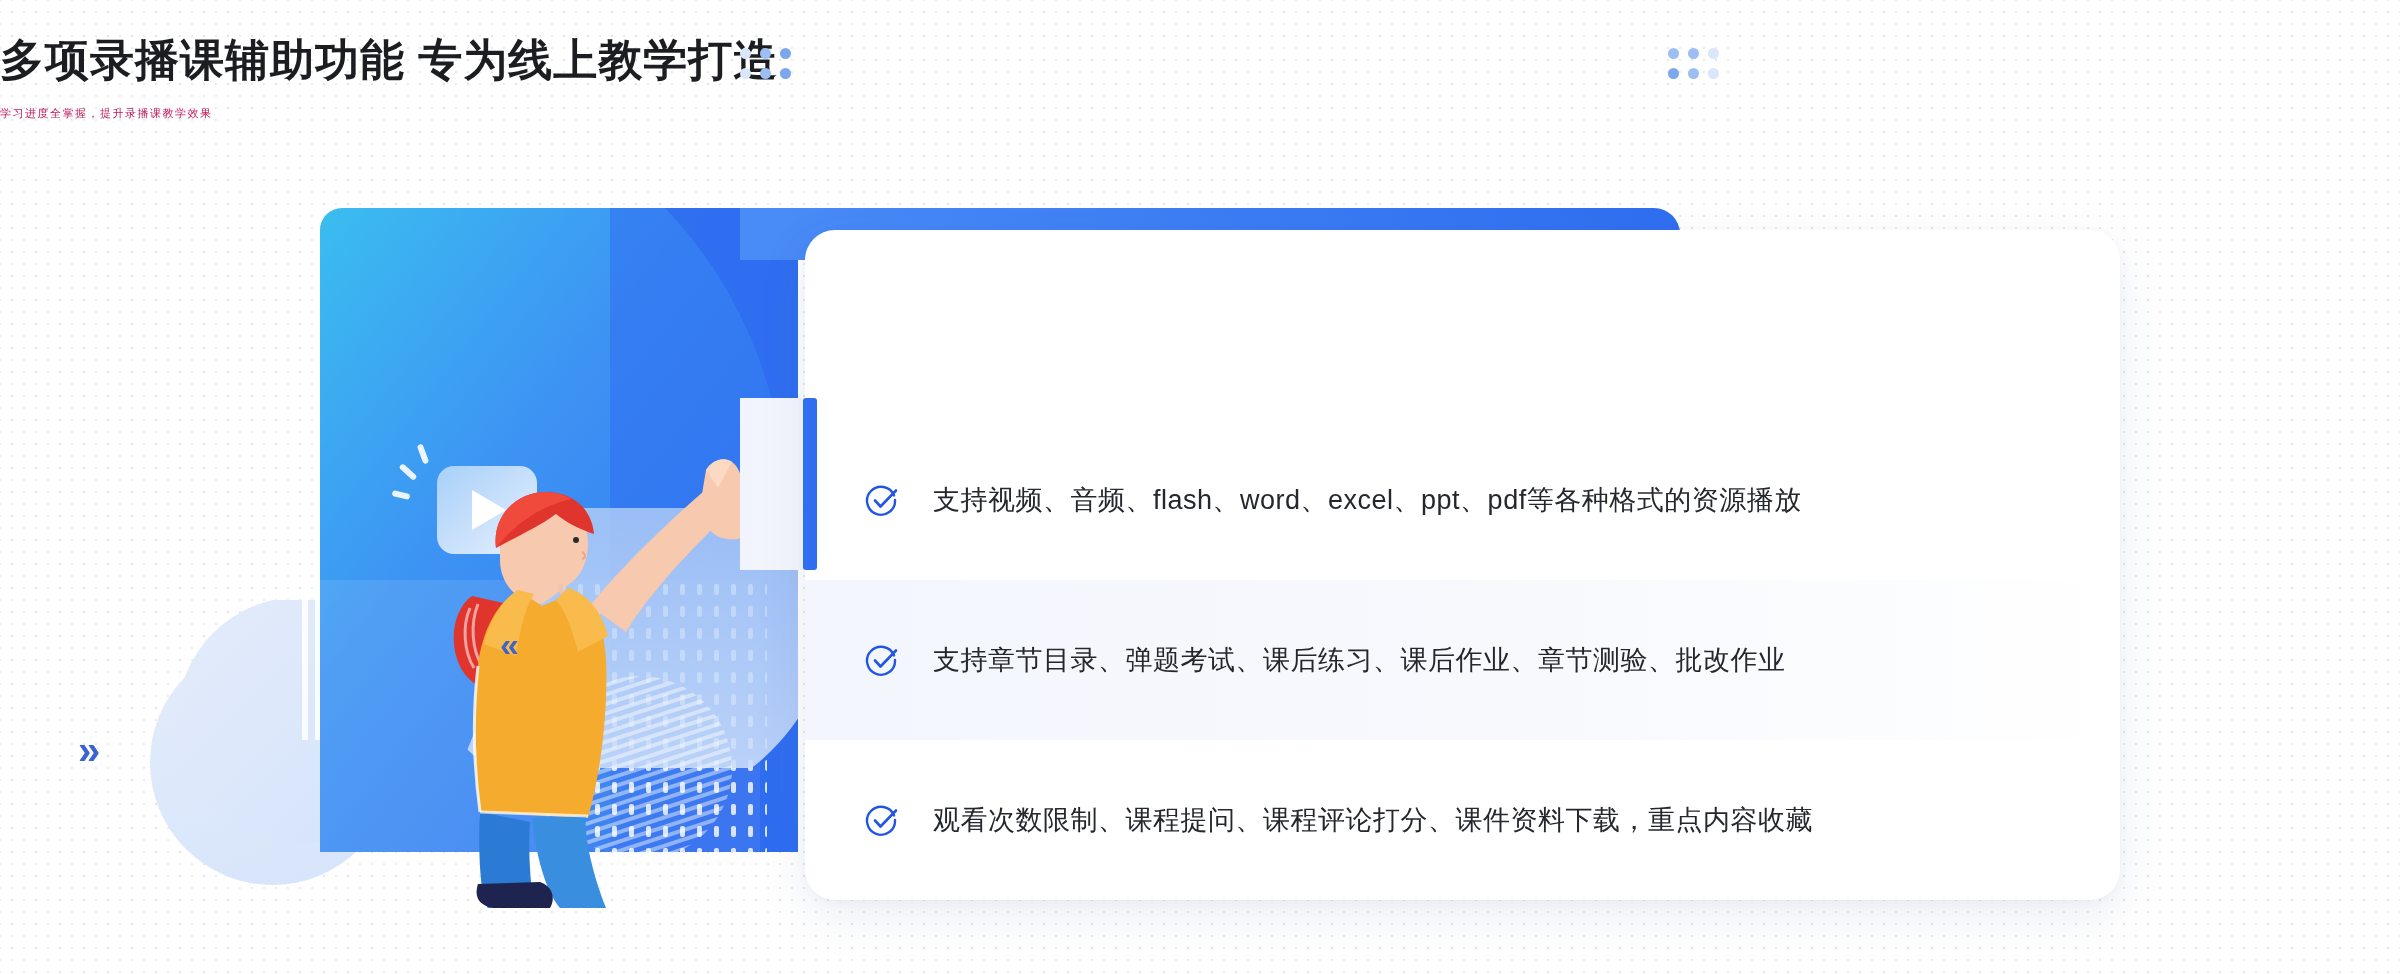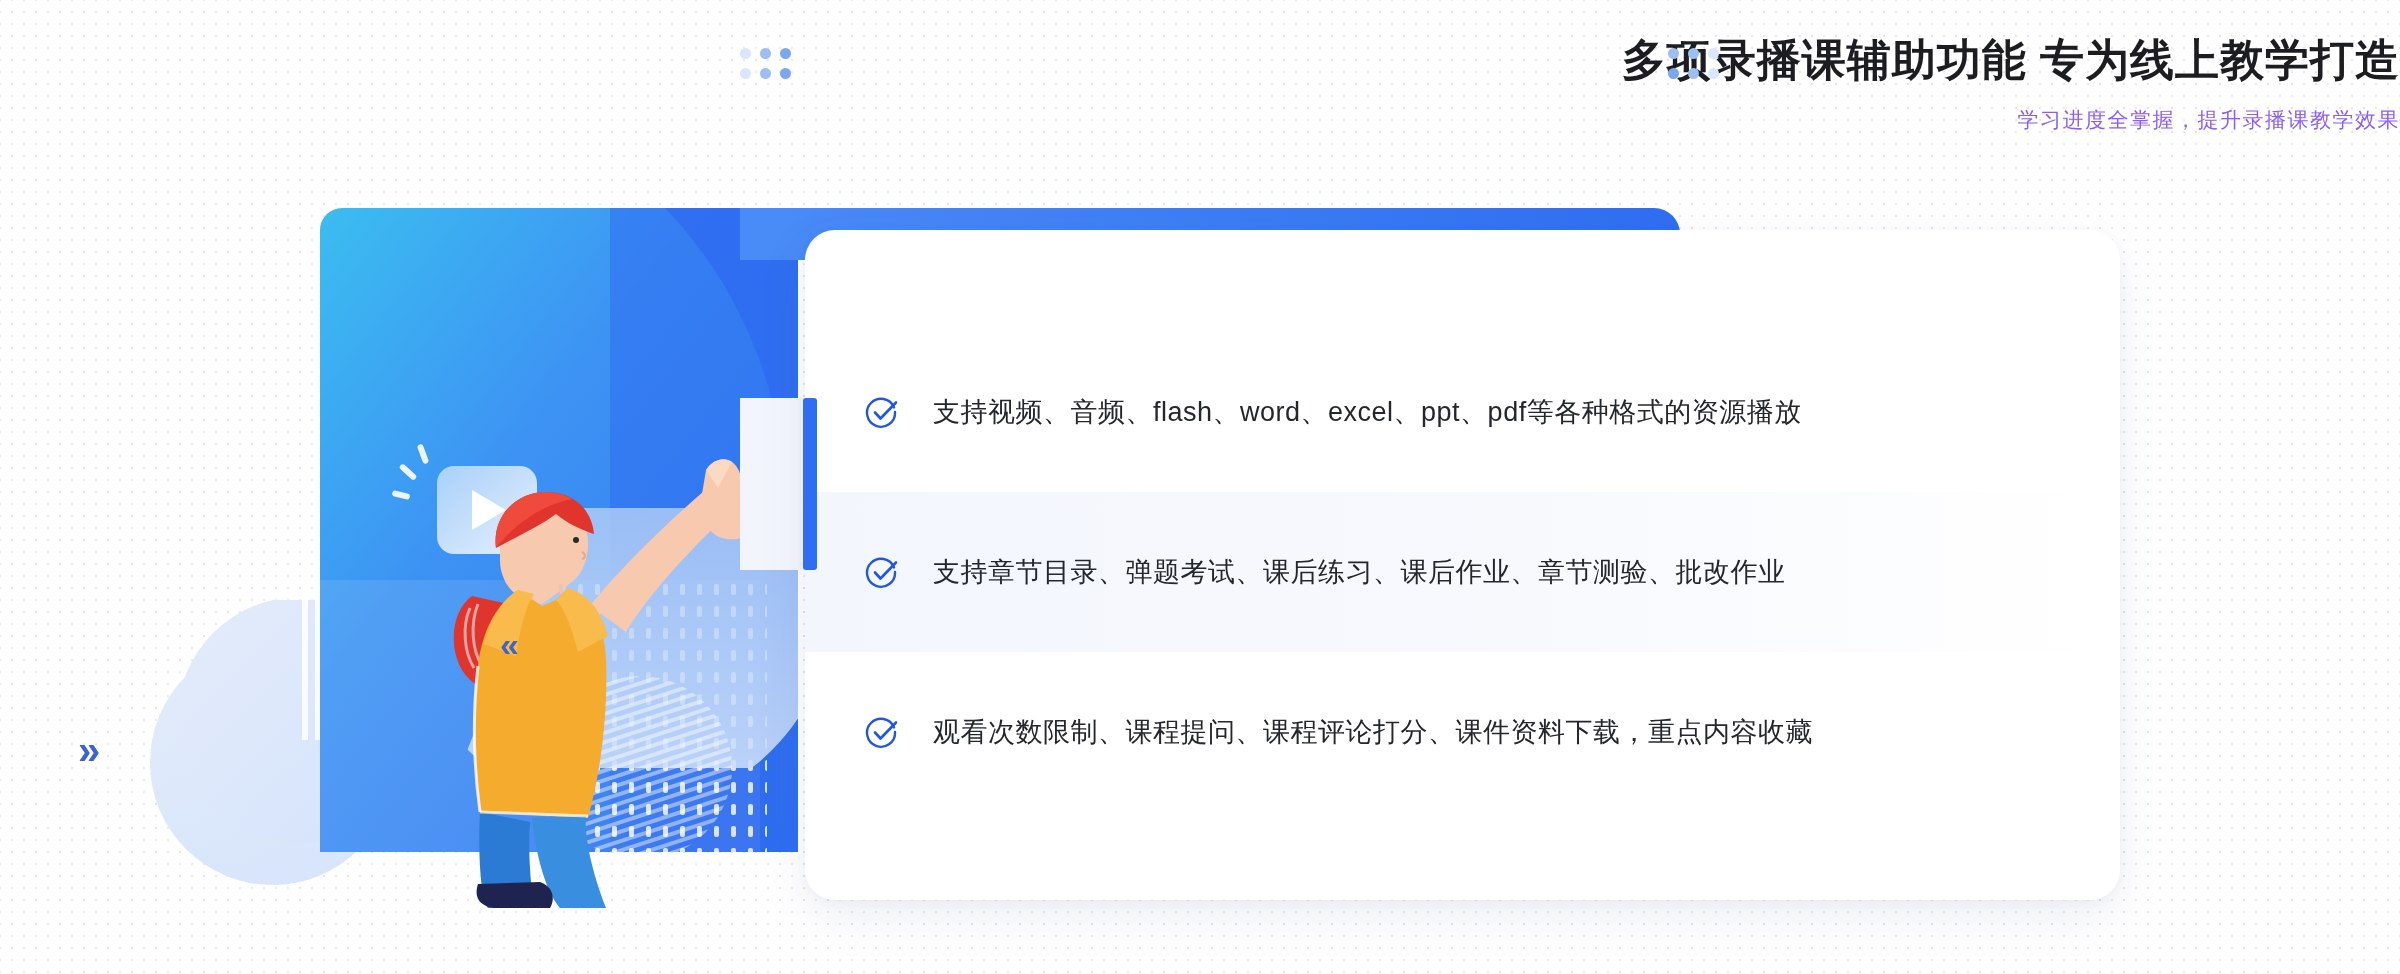--- a/index.html
+++ b/index.html
@@ -26,29 +26,29 @@
     background-image:
       radial-gradient(circle, #e3e5ea 0.9px, rgba(0,0,0,0) 1px);
     background-size:12px 12px;
     background-position:6px 6px;
     opacity:.8;
   }
 
   
   .header{
     position:absolute; left:0; top:0; width:2400px; height:170px;
-    z-index:6; text-align:right;
+    z-index:6; text-align:left;
   }
   .title{
     font-size:44px; line-height:1; font-weight:700; color:#1b1d21;
     letter-spacing:1px; margin-top:38px;
     white-space:nowrap;
   }
   .subtitle{
-    font-size:21px; color:#8b5cf6; letter-spacing:1.5px;
+    font-size:11px; color:#be185d; letter-spacing:1.5px;
     margin-top:24px; white-space:nowrap;
   }
 
   
   .dotcluster{ position:absolute; display:grid; grid-template-columns:repeat(3,16px);
                grid-template-rows:repeat(2,16px); gap:4px; z-index:7; }
   .dotcluster i{ display:block; width:11px; height:11px; border-radius:50%; background:#bdd4f7; }
   .dotcluster i.d2{ background:#9dbef3; }
   .dotcluster i.d3{ background:#7ba7ee; }
   .dotcluster i.d0{ background:#d9e6fb; }
@@ -75,21 +75,21 @@
   .card{
     position:absolute; left:805px; top:230px; width:1315px; height:670px;
     background:#ffffff;
     border-radius:30px;
     box-shadow:0 16px 48px rgba(72,92,140,.10), 0 2px 10px rgba(72,92,140,.05);
     z-index:5;
   }
 
   .list{
     position:absolute; left:0; top:0; width:100%; height:100%;
-    display:flex; flex-direction:column; justify-content:center;
+    display:flex; flex-direction:column; justify-content:flex-end;
     padding-top:14px;
   }
   .row{
     position:relative;
     display:flex; align-items:center;
     height:160px;
     padding-left:60px;
     font-size:27px; color:#24272c; letter-spacing:.5px;
     white-space:nowrap;
   }

